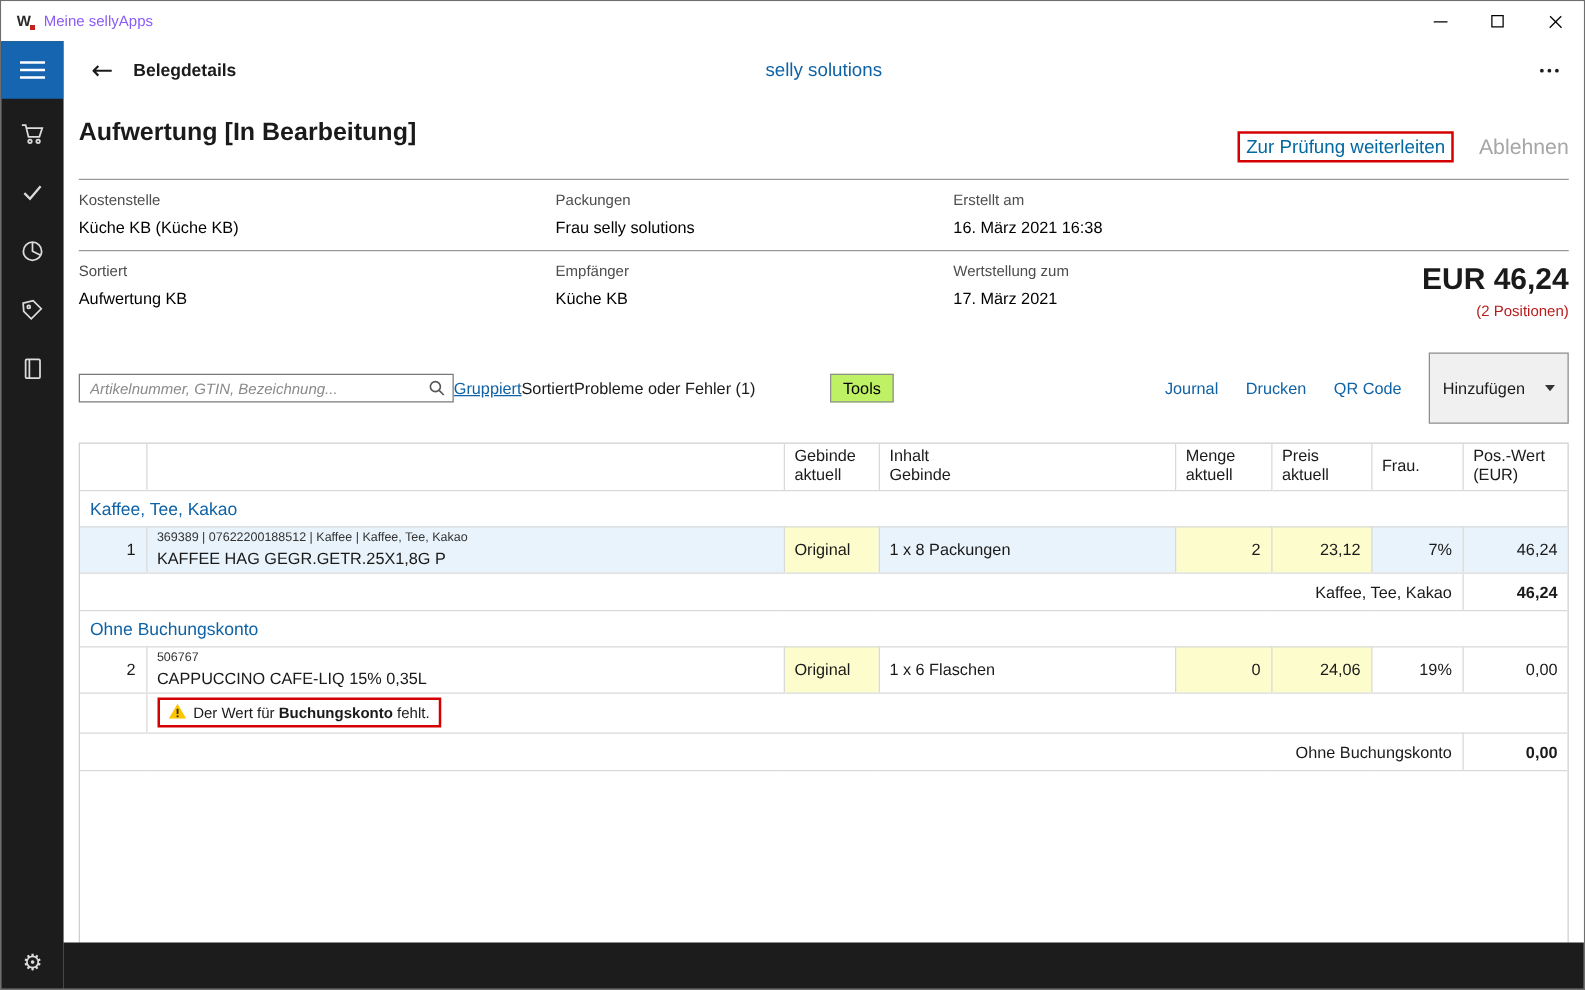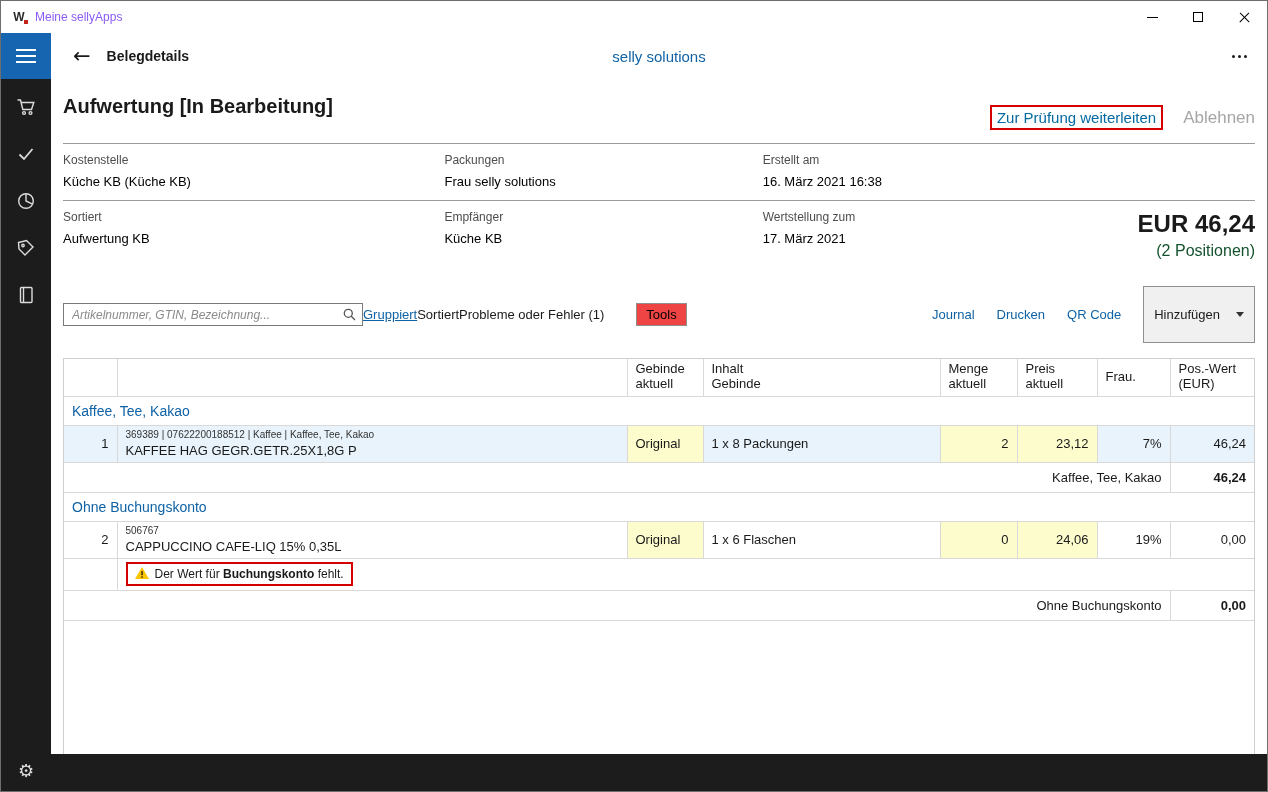--- a/index.html
+++ b/index.html
@@ -58,32 +58,32 @@
   .meta-row { display:flex; padding:9px 0 11px; }
   .meta-row.bordered { border-bottom:1px solid #9a9a9a; }
   .meta-cell { }
   .mc-1 { width:32%; }
   .mc-2 { width:26.7%; }
   .mc-3 { width:20%; }
   .meta-label { font-size:12px; color:#4d4d4d; }
   .meta-value { font-size:13px; color:#000; margin-top:7px; }
   .total-block { margin-left:auto; text-align:right; }
   .total-amount { font-size:24px; font-weight:bold; }
-  .total-sub { font-size:16px; color:#14532d; margin-top:4px; }
+  .total-sub { font-size:12px; color:#b91c1c; margin-top:4px; }
 
   
   .toolbar { margin-top:15px; display:flex; align-items:center; font-size:13px; }
   .search-wrap { position:relative; width:300px; flex:0 0 auto; }
   .search-input { width:100%; height:23px; border:1px solid #7a7a7a; padding:0 26px 0 8px; font-size:12px;
                   font-family:"Liberation Sans","DejaVu Sans",sans-serif; outline:none; }
   .search-input::placeholder { font-style:italic; color:#8a8a8a; }
   .search-icon { position:absolute; right:7px; top:5px; }
   .tb-link { cursor:pointer; }
   .tb-link.active { color:#0f62a5; text-decoration:underline; }
-  .tools-btn { margin-left:32px; background:#ef4444; border:1px solid #8f8f8f; padding:3px 9px; font-size:13px; cursor:pointer; }
+  .tools-btn { margin-left:60px; background:#bef264; border:1px solid #8f8f8f; padding:3px 9px; font-size:13px; cursor:pointer; }
   .right-links { margin-left:auto; display:flex; align-items:center; gap:22px; }
   .blue-link { color:#0f62a5; cursor:pointer; }
   .add-btn { background:#f0f0f0; border:1px solid #8f8f8f; padding:20px 10px; display:flex; align-items:center; gap:16px; cursor:pointer; }
   .chevron-down { width:0; height:0; border-left:4px solid transparent; border-right:4px solid transparent; border-top:5px solid #333; }
 
   
   .table-wrap { margin-top:15px; height:410px; border:1px solid #cfcfcf; background:#fff; overflow:hidden; }
   table.grid { width:100%; border-collapse:collapse; font-size:13px; table-layout:fixed; }
   col.w-num { width:53px; } col.w-desc { width:510px; } col.w-geb { width:76px; } col.w-inh { width:237px; }
   col.w-men { width:77px; } col.w-pre { width:80px; } col.w-mwst { width:73px; }

